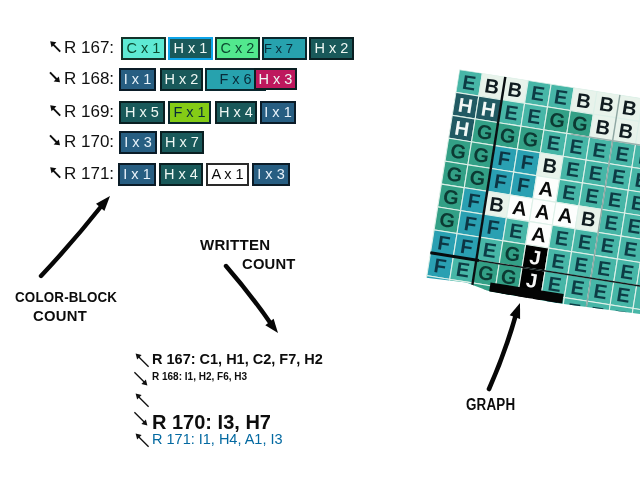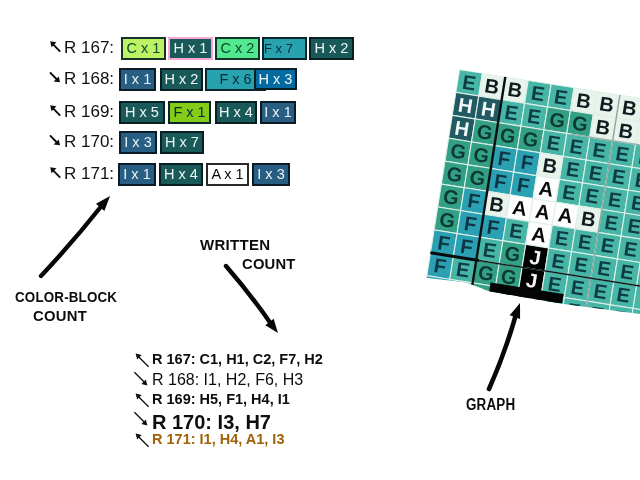--- a/index.html
+++ b/index.html
@@ -230,34 +230,34 @@
       <path d="M 226.0 266.0 Q 250.4 294.1 271.6 324.7" stroke="#070707" stroke-width="4.4" fill="none" stroke-linecap="round"></path>
       <path d="M 278.0 333.0 L 265.3 325.2 L 273.6 318.7 Z" fill="#070707"></path>
       <path d="M 489.0 389.0 Q 505.4 352.3 516.2 313.6" stroke="#070707" stroke-width="4.6" fill="none" stroke-linecap="round"></path>
       <path d="M 520.0 303.0 L 520.1 319.0 L 509.7 315.2 Z" fill="#070707"></path>
 </svg>
 <div style="position:absolute;left:47px;top:38px;width:16px;height:16px"><svg width="16" height="16" viewBox="0 0 16 16" style="display:inline-block">
         <line x1="13.2" y1="13.6" x2="5.6" y2="5.8" stroke="#0d0d0d" stroke-width="1.9"></line>
         <path d="M3.2 3.2 L9.4 4.3 L4.5 9.2 Z" fill="#0d0d0d"></path>
       </svg></div>
 <div style="position:absolute;left:64px;top:37px;font-size:17px;color:#101010;height:22px;line-height:22px">R 167:</div>
-<div style="position:absolute;left:121px;top:37px;width:45px;height:23px;box-sizing:border-box;background:#bef264;color:#0b4a30;border:2px solid #14332a;font-size:14.5px;text-align:center;line-height:19.5px">C x 1</div>
-<div style="position:absolute;left:168px;top:37px;width:45px;height:23px;box-sizing:border-box;background:#19595a;color:#eef7f3;border:2px solid #f9a8d4;font-size:14.5px;text-align:center;line-height:19.5px">H x 1</div>
+<div style="position:absolute;left:121px;top:37px;width:45px;height:23px;box-sizing:border-box;background:#5eead4;color:#0b4a30;border:2px solid #14332a;font-size:14.5px;text-align:center;line-height:19.5px">C x 1</div>
+<div style="position:absolute;left:168px;top:37px;width:45px;height:23px;box-sizing:border-box;background:#19595a;color:#eef7f3;border:2px solid #0ea5e9;font-size:14.5px;text-align:center;line-height:19.5px">H x 1</div>
 <div style="position:absolute;left:215px;top:37px;width:45px;height:23px;box-sizing:border-box;background:#52e88e;color:#0b4a30;border:2px solid #14332a;font-size:14.5px;text-align:center;line-height:19.5px">C x 2</div>
 <div style="position:absolute;left:262px;top:37px;width:45px;height:23px;box-sizing:border-box;background:#27a2ae;color:#082c3a;border:2px solid #0a272e;font-size:13px;text-align:left;line-height:19.5px">F x 7</div>
 <div style="position:absolute;left:309px;top:37px;width:45px;height:23px;box-sizing:border-box;background:#19595a;color:#eef7f3;border:2px solid #0a1f22;font-size:14.5px;text-align:center;line-height:19.5px">H x 2</div>
 <div style="position:absolute;left:47px;top:69px;width:16px;height:16px"><svg width="16" height="16" viewBox="0 0 16 16" style="display:inline-block">
         <line x1="3" y1="3.4" x2="10.4" y2="11" stroke="#0d0d0d" stroke-width="1.9"></line>
         <path d="M13 13.2 L6.6 12.4 L11.8 7.4 Z" fill="#0d0d0d"></path>
       </svg></div>
 <div style="position:absolute;left:64px;top:68px;font-size:17px;color:#101010;height:22px;line-height:22px">R 168:</div>
 <div style="position:absolute;left:119px;top:68px;width:37px;height:23px;box-sizing:border-box;background:#275e82;color:#e8f2fa;border:2px solid #0b1c28;font-size:14.5px;text-align:center;line-height:19.5px">I x 1</div>
 <div style="position:absolute;left:160px;top:68px;width:43px;height:23px;box-sizing:border-box;background:#19595a;color:#eef7f3;border:2px solid #0a1f22;font-size:14.5px;text-align:center;line-height:19.5px">H x 2</div>
 <div style="position:absolute;left:205px;top:68px;width:61px;height:23px;box-sizing:border-box;background:#27a2ae;color:#082c3a;border:2px solid #0a272e;font-size:14.5px;text-align:center;line-height:19.5px">F x 6</div>
-<div style="position:absolute;left:254px;top:68px;width:43px;height:22px;box-sizing:border-box;background:#0369a1;color:#eef7f3;border:2px solid #0a1f22;font-size:14.5px;text-align:center;line-height:19.5px">H x 3</div>
+<div style="position:absolute;left:254px;top:68px;width:43px;height:22px;box-sizing:border-box;background:#be185d;color:#eef7f3;border:2px solid #0a1f22;font-size:14.5px;text-align:center;line-height:19.5px">H x 3</div>
 <div style="position:absolute;left:47px;top:102px;width:16px;height:16px"><svg width="16" height="16" viewBox="0 0 16 16" style="display:inline-block">
         <line x1="13.2" y1="13.6" x2="5.6" y2="5.8" stroke="#0d0d0d" stroke-width="1.9"></line>
         <path d="M3.2 3.2 L9.4 4.3 L4.5 9.2 Z" fill="#0d0d0d"></path>
       </svg></div>
 <div style="position:absolute;left:64px;top:101px;font-size:17px;color:#101010;height:22px;line-height:22px">R 169:</div>
 <div style="position:absolute;left:119px;top:101px;width:46px;height:23px;box-sizing:border-box;background:#19595a;color:#eef7f3;border:2px solid #0a1f22;font-size:14.5px;text-align:center;line-height:19.5px">H x 5</div>
 <div style="position:absolute;left:168px;top:101px;width:43px;height:23px;box-sizing:border-box;background:#84cc16;color:#082c3a;border:2px solid #0a272e;font-size:14.5px;text-align:center;line-height:19.5px">F x 1</div>
 <div style="position:absolute;left:215px;top:101px;width:42px;height:23px;box-sizing:border-box;background:#19595a;color:#eef7f3;border:2px solid #0a1f22;font-size:14.5px;text-align:center;line-height:19.5px">H x 4</div>
 <div style="position:absolute;left:260px;top:101px;width:36px;height:23px;box-sizing:border-box;background:#275e82;color:#e8f2fa;border:2px solid #0b1c28;font-size:14.5px;text-align:center;line-height:19.5px">I x 1</div>
 <div style="position:absolute;left:47px;top:132px;width:16px;height:16px"><svg width="16" height="16" viewBox="0 0 16 16" style="display:inline-block">
@@ -283,29 +283,28 @@
 <div class="lbl" style="left:466px;top:396px;font-size:15.8px;letter-spacing:0.2px;transform:scaleX(0.85);transform-origin:0 0">GRAPH</div>
 <div style="position:absolute;left:132.5px;top:351.0px;width:17px;height:17px"><svg width="17" height="17" viewBox="0 0 17 17" style="display:inline-block">
         <line x1="15.6" y1="15.8" x2="4.6" y2="4.8" stroke="#101010" stroke-width="1.3"></line>
         <path d="M2.6 2.6 L8.6 4.1 L4.1 8.6 Z" fill="#101010"></path>
       </svg></div>
 <div style="position:absolute;left:152px;top:350.5px;font-size:14.5px;font-weight:bold;color:#0d0d0d;white-space:nowrap">R 167: C1, H1, C2, F7, H2</div>
 <div style="position:absolute;left:132.5px;top:371.0px;width:17px;height:17px"><svg width="17" height="17" viewBox="0 0 17 17" style="display:inline-block">
         <line x1="1.4" y1="1.2" x2="12.4" y2="12.2" stroke="#101010" stroke-width="1.3"></line>
         <path d="M14.4 14.4 L8.4 12.9 L12.9 8.4 Z" fill="#101010"></path>
       </svg></div>
-<div style="position:absolute;left:152px;top:370.5px;font-size:16px;font-weight:normal;color:#0d0d0d;white-space:nowrap">R 168: I1, H2, F6, H3</div>
+<div style="position:absolute;left:152px;top:370.5px;font-size:10px;font-weight:bold;color:#0d0d0d;white-space:nowrap">R 168: I1, H2, F6, H3</div>
 <div style="position:absolute;left:132.5px;top:391.0px;width:17px;height:17px"><svg width="17" height="17" viewBox="0 0 17 17" style="display:inline-block">
         <line x1="15.6" y1="15.8" x2="4.6" y2="4.8" stroke="#101010" stroke-width="1.3"></line>
         <path d="M2.6 2.6 L8.6 4.1 L4.1 8.6 Z" fill="#101010"></path>
       </svg></div>
-<div style="position:absolute;left:152px;top:390.5px;font-size:14.5px;font-weight:bold;color:#0d0d0d;white-space:nowrap">R 169: H5, F1, H4, I1</div>
 <div style="position:absolute;left:132.5px;top:411.0px;width:17px;height:17px"><svg width="17" height="17" viewBox="0 0 17 17" style="display:inline-block">
         <line x1="1.4" y1="1.2" x2="12.4" y2="12.2" stroke="#101010" stroke-width="1.3"></line>
         <path d="M14.4 14.4 L8.4 12.9 L12.9 8.4 Z" fill="#101010"></path>
       </svg></div>
 <div style="position:absolute;left:152px;top:410.5px;font-size:20px;font-weight:bold;color:#0d0d0d;white-space:nowrap">R 170: I3, H7</div>
 <div style="position:absolute;left:132.5px;top:431.0px;width:17px;height:17px"><svg width="17" height="17" viewBox="0 0 17 17" style="display:inline-block">
         <line x1="15.6" y1="15.8" x2="4.6" y2="4.8" stroke="#101010" stroke-width="1.3"></line>
         <path d="M2.6 2.6 L8.6 4.1 L4.1 8.6 Z" fill="#101010"></path>
       </svg></div>
-<div style="position:absolute;left:152px;top:430.5px;font-size:14.5px;font-weight:bold;color:#a16207;white-space:nowrap">R 171: I1, H4, A1, I3</div>
+<div style="position:absolute;left:152px;top:430.5px;font-size:14.5px;font-weight:normal;color:#0369a1;white-space:nowrap">R 171: I1, H4, A1, I3</div>
 </div>
 
 </body></html>

